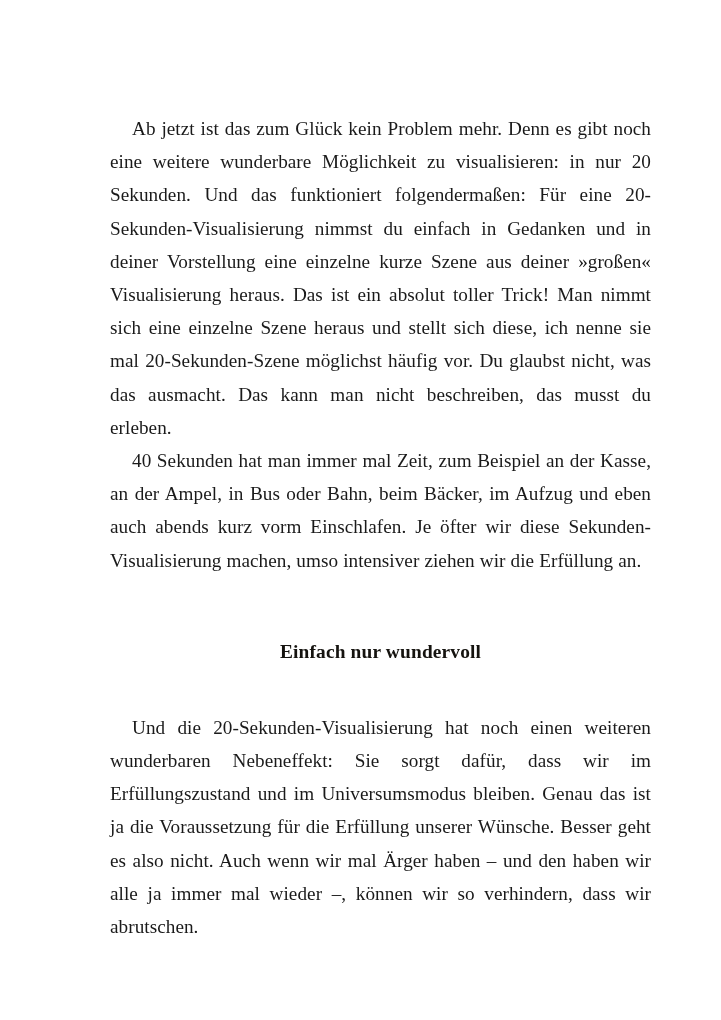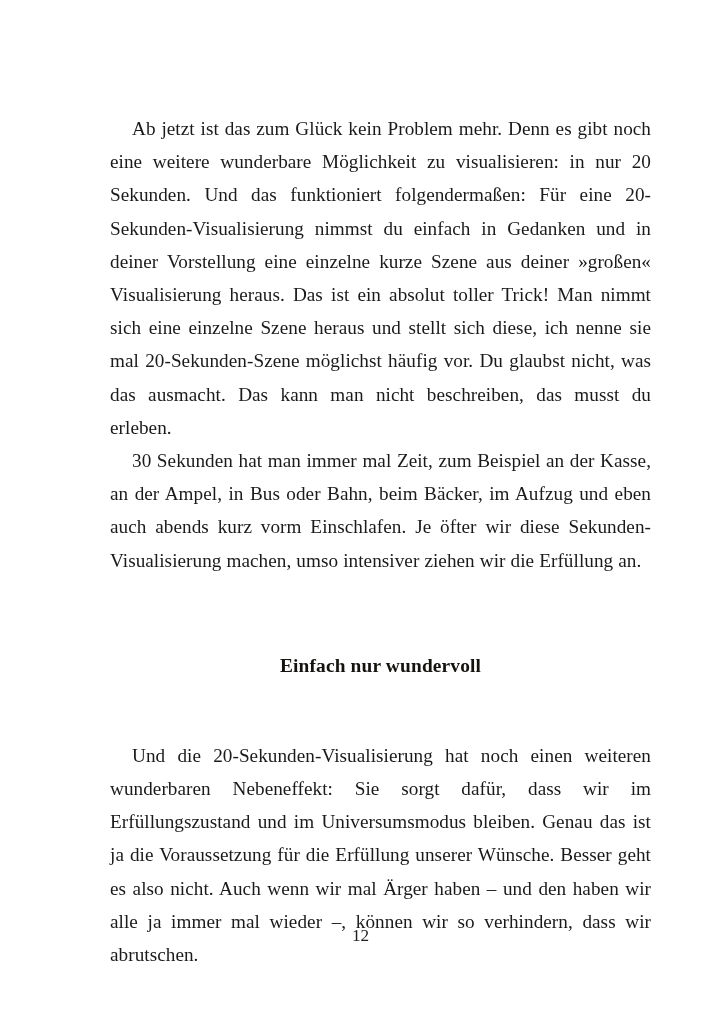--- a/index.html
+++ b/index.html
@@ -47,21 +47,21 @@
 
   p.body-par.indent {
     text-indent: 22px;
   }
 
   p.body-par.last-line-natural {
     text-align-last: left;
   }
 
   h2.section-heading {
-    margin: 14px;
+    margin: 0;
     font-size: 19.4px;
     line-height: 28px;
     font-weight: bold;
     text-align: center;
     letter-spacing: 0.15px;
     color: #15130f;
   }
 
   .spacer-before-heading { height: 61px; }
   .spacer-after-heading  { height: 45px; }
@@ -79,28 +79,27 @@
 </style>
 </head>
 <body>
 
 <div id="page">
 
   <div id="text-block">
 
     <p class="body-par indent">Ab jetzt ist das zum Glück kein Problem mehr. Denn es gibt noch eine weitere wunderbare Möglichkeit zu visualisieren: in nur 20 Sekunden. Und das funktioniert folgendermaßen: Für eine 20-Sekunden-Visualisierung nimmst du einfach in Gedanken und in deiner Vorstellung eine einzelne kurze Szene aus deiner »großen« Visualisierung heraus. Das ist ein absolut toller Trick! Man nimmt sich eine einzelne Szene heraus und stellt sich diese, ich nenne sie mal 20-Sekunden-Szene möglichst häufig vor. Du glaubst nicht, was das ausmacht. Das kann man nicht beschreiben, das musst du erleben.</p>
 
-    <p class="body-par indent last-line-natural">30 Sekunden hat man immer mal Zeit, zum Beispiel an der Kasse, an der Ampel, in Bus oder Bahn, beim Bäcker, im Aufzug und eben auch abends kurz vorm Einschlafen. Je öfter wir diese Sekunden-Visualisierung machen, umso intensiver ziehen wir die Erfüllung an.</p>
+    <p class="body-par indent last-line-natural">40 Sekunden hat man immer mal Zeit, zum Beispiel an der Kasse, an der Ampel, in Bus oder Bahn, beim Bäcker, im Aufzug und eben auch abends kurz vorm Einschlafen. Je öfter wir diese Sekunden-Visualisierung machen, umso intensiver ziehen wir die Erfüllung an.</p>
 
     <div class="spacer-before-heading"></div>
 
     <h2 class="section-heading">Einfach nur wundervoll</h2>
 
     <div class="spacer-after-heading"></div>
 
 
     <p class="body-par indent last-line-natural">Und die 20-Sekunden-Visualisierung hat noch einen weiteren wunderbaren Nebeneffekt: Sie sorgt dafür, dass wir im Erfüllungszustand und im Universumsmodus bleiben. Genau das ist ja die Voraussetzung für die Erfüllung unserer Wünsche. Besser geht es also nicht. Auch wenn wir mal Ärger haben – und den haben wir alle ja immer mal wieder –, können wir so verhindern, dass wir abrutschen.</p>
 
   </div>
 
-  <div id="folio">12</div>
 
 </div>
 
 </body></html>

